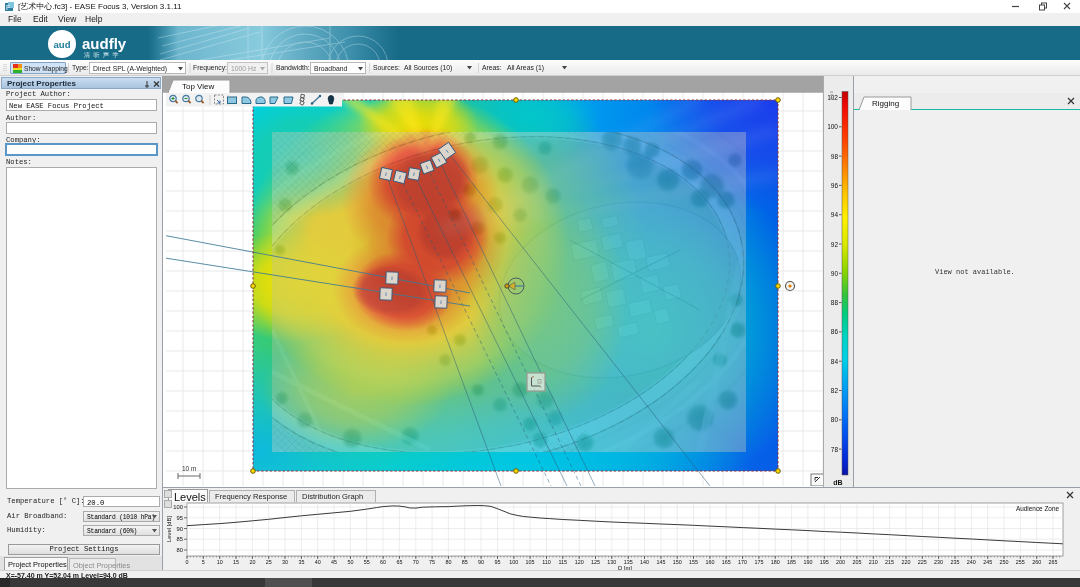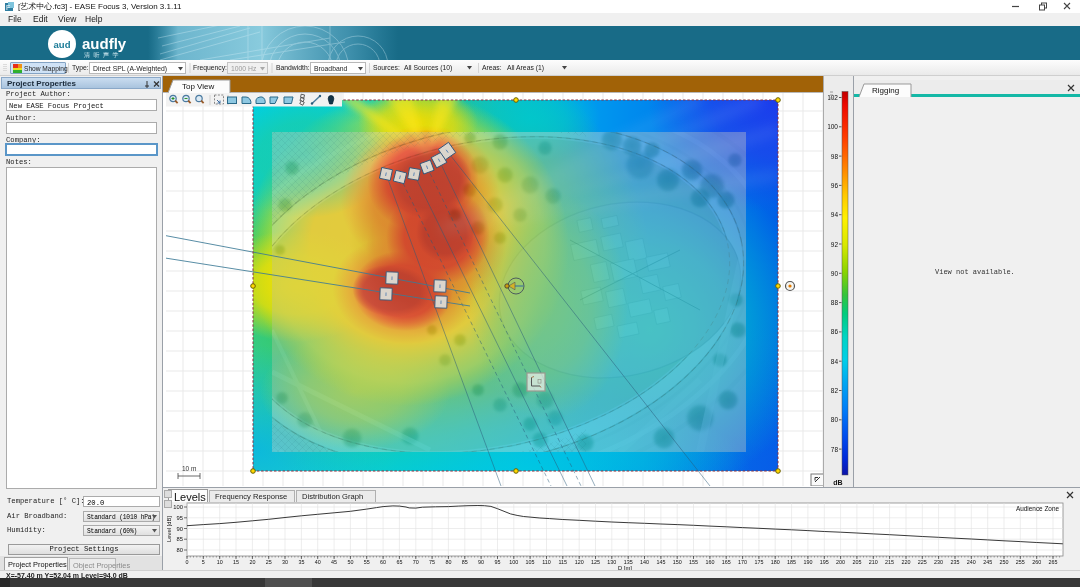--- a/index.html
+++ b/index.html
@@ -151,21 +151,21 @@
 
 <div class="abs" style="left:0;top:556px;width:163px;height:14px;background:#e2e2e2;border-right:1px solid #9aa0a8">
  <div class="abs" style="left:4px;top:1px;width:64px;height:13px;background:#f7f7f7;border:1px solid #a0a0a0;border-bottom:none">
   <span class="abs" style="left:3px;top:2px;font-size:7.4px;color:#111">Project Properties</span>
  </div>
  <div class="abs" style="left:69px;top:2px;width:47px;height:12px;background:#ebebeb;border:1px solid #b8b8b8;border-bottom:none">
   <span class="abs" style="left:3px;top:2px;font-size:7.4px;color:#8a8a8a">Object Properties</span>
  </div>
 </div>
 
-<div class="abs" style="left:163px;top:76px;width:665px;height:17px;background:#a16207;border-bottom:1px solid #b8b8b8">
+<div class="abs" style="left:163px;top:76px;width:665px;height:17px;background:#a3a3a3;border-bottom:1px solid #b8b8b8">
  <svg class="abs" style="left:5px;top:2px" width="70" height="15">
       <path d="M0 15 L5 2 H62 V15" fill="#fcfcfc" stroke="#999" stroke-width="1"></path>
       <text x="14" y="11" font-size="8" fill="#111" font-family="Liberation Sans">Top View</text>
     </svg>
 </div>
 <svg style="position:absolute;left:166px;top:93px" width="657" height="393" viewBox="0 0 657 393">
     <defs>
       <linearGradient id="base" x1="0" y1="0" x2="1" y2="0">
         <stop offset="0" stop-color="#2bd4bc"></stop>
         <stop offset="0.28" stop-color="#00cede"></stop>
@@ -607,21 +607,21 @@
     <text x="10" y="317.0" font-size="6.5" text-anchor="end" fill="#111" font-family="Liberation Sans">82</text>
     <line x1="11" y1="343.8" x2="13.5" y2="343.8" stroke="#333" stroke-width="0.8"></line>
     <text x="10" y="346.3" font-size="6.5" text-anchor="end" fill="#111" font-family="Liberation Sans">80</text>
     <line x1="11" y1="373.1" x2="13.5" y2="373.1" stroke="#333" stroke-width="0.8"></line>
     <text x="10" y="375.6" font-size="6.5" text-anchor="end" fill="#111" font-family="Liberation Sans">78</text>
     <text x="10" y="409" font-size="7" font-weight="bold" text-anchor="middle" fill="#111" font-family="Liberation Sans">dB</text>
     <path d="M2 16 h3 M2 19 h3 M2 22 h3" stroke="#888" stroke-width="0.8"></path>
   </svg>
 
 <div class="abs" style="left:853px;top:76px;width:227px;height:411px;background:#f0f0f0;border-left:1px solid #9aa0a8">
- <div class="abs" style="left:0;top:4px;width:227px;height:17px;background:#ececec;border-bottom:3px solid #14b8a6">
+ <div class="abs" style="left:0;top:17px;width:227px;height:17px;background:#ececec;border-bottom:1px solid #14b8a6">
   <svg class="abs" style="left:5px;top:2px" width="60" height="15">
         <path d="M0 15 L5 2 H52 V15" fill="#fcfcfc" stroke="#999" stroke-width="1"></path>
         <text x="13" y="11" font-size="8" fill="#111" font-family="Liberation Sans">Rigging</text>
       </svg>
   <svg class="abs" style="left:213px;top:4px" width="9" height="9">
         <path d="M1 1 l6 6 M7 1 l-6 6" stroke="#333" stroke-width="1.2"></path>
       </svg>
  </div>
  <span class="abs mono" style="left:81px;top:192px;font-size:7px;color:#333">View not available.</span>
 </div>

